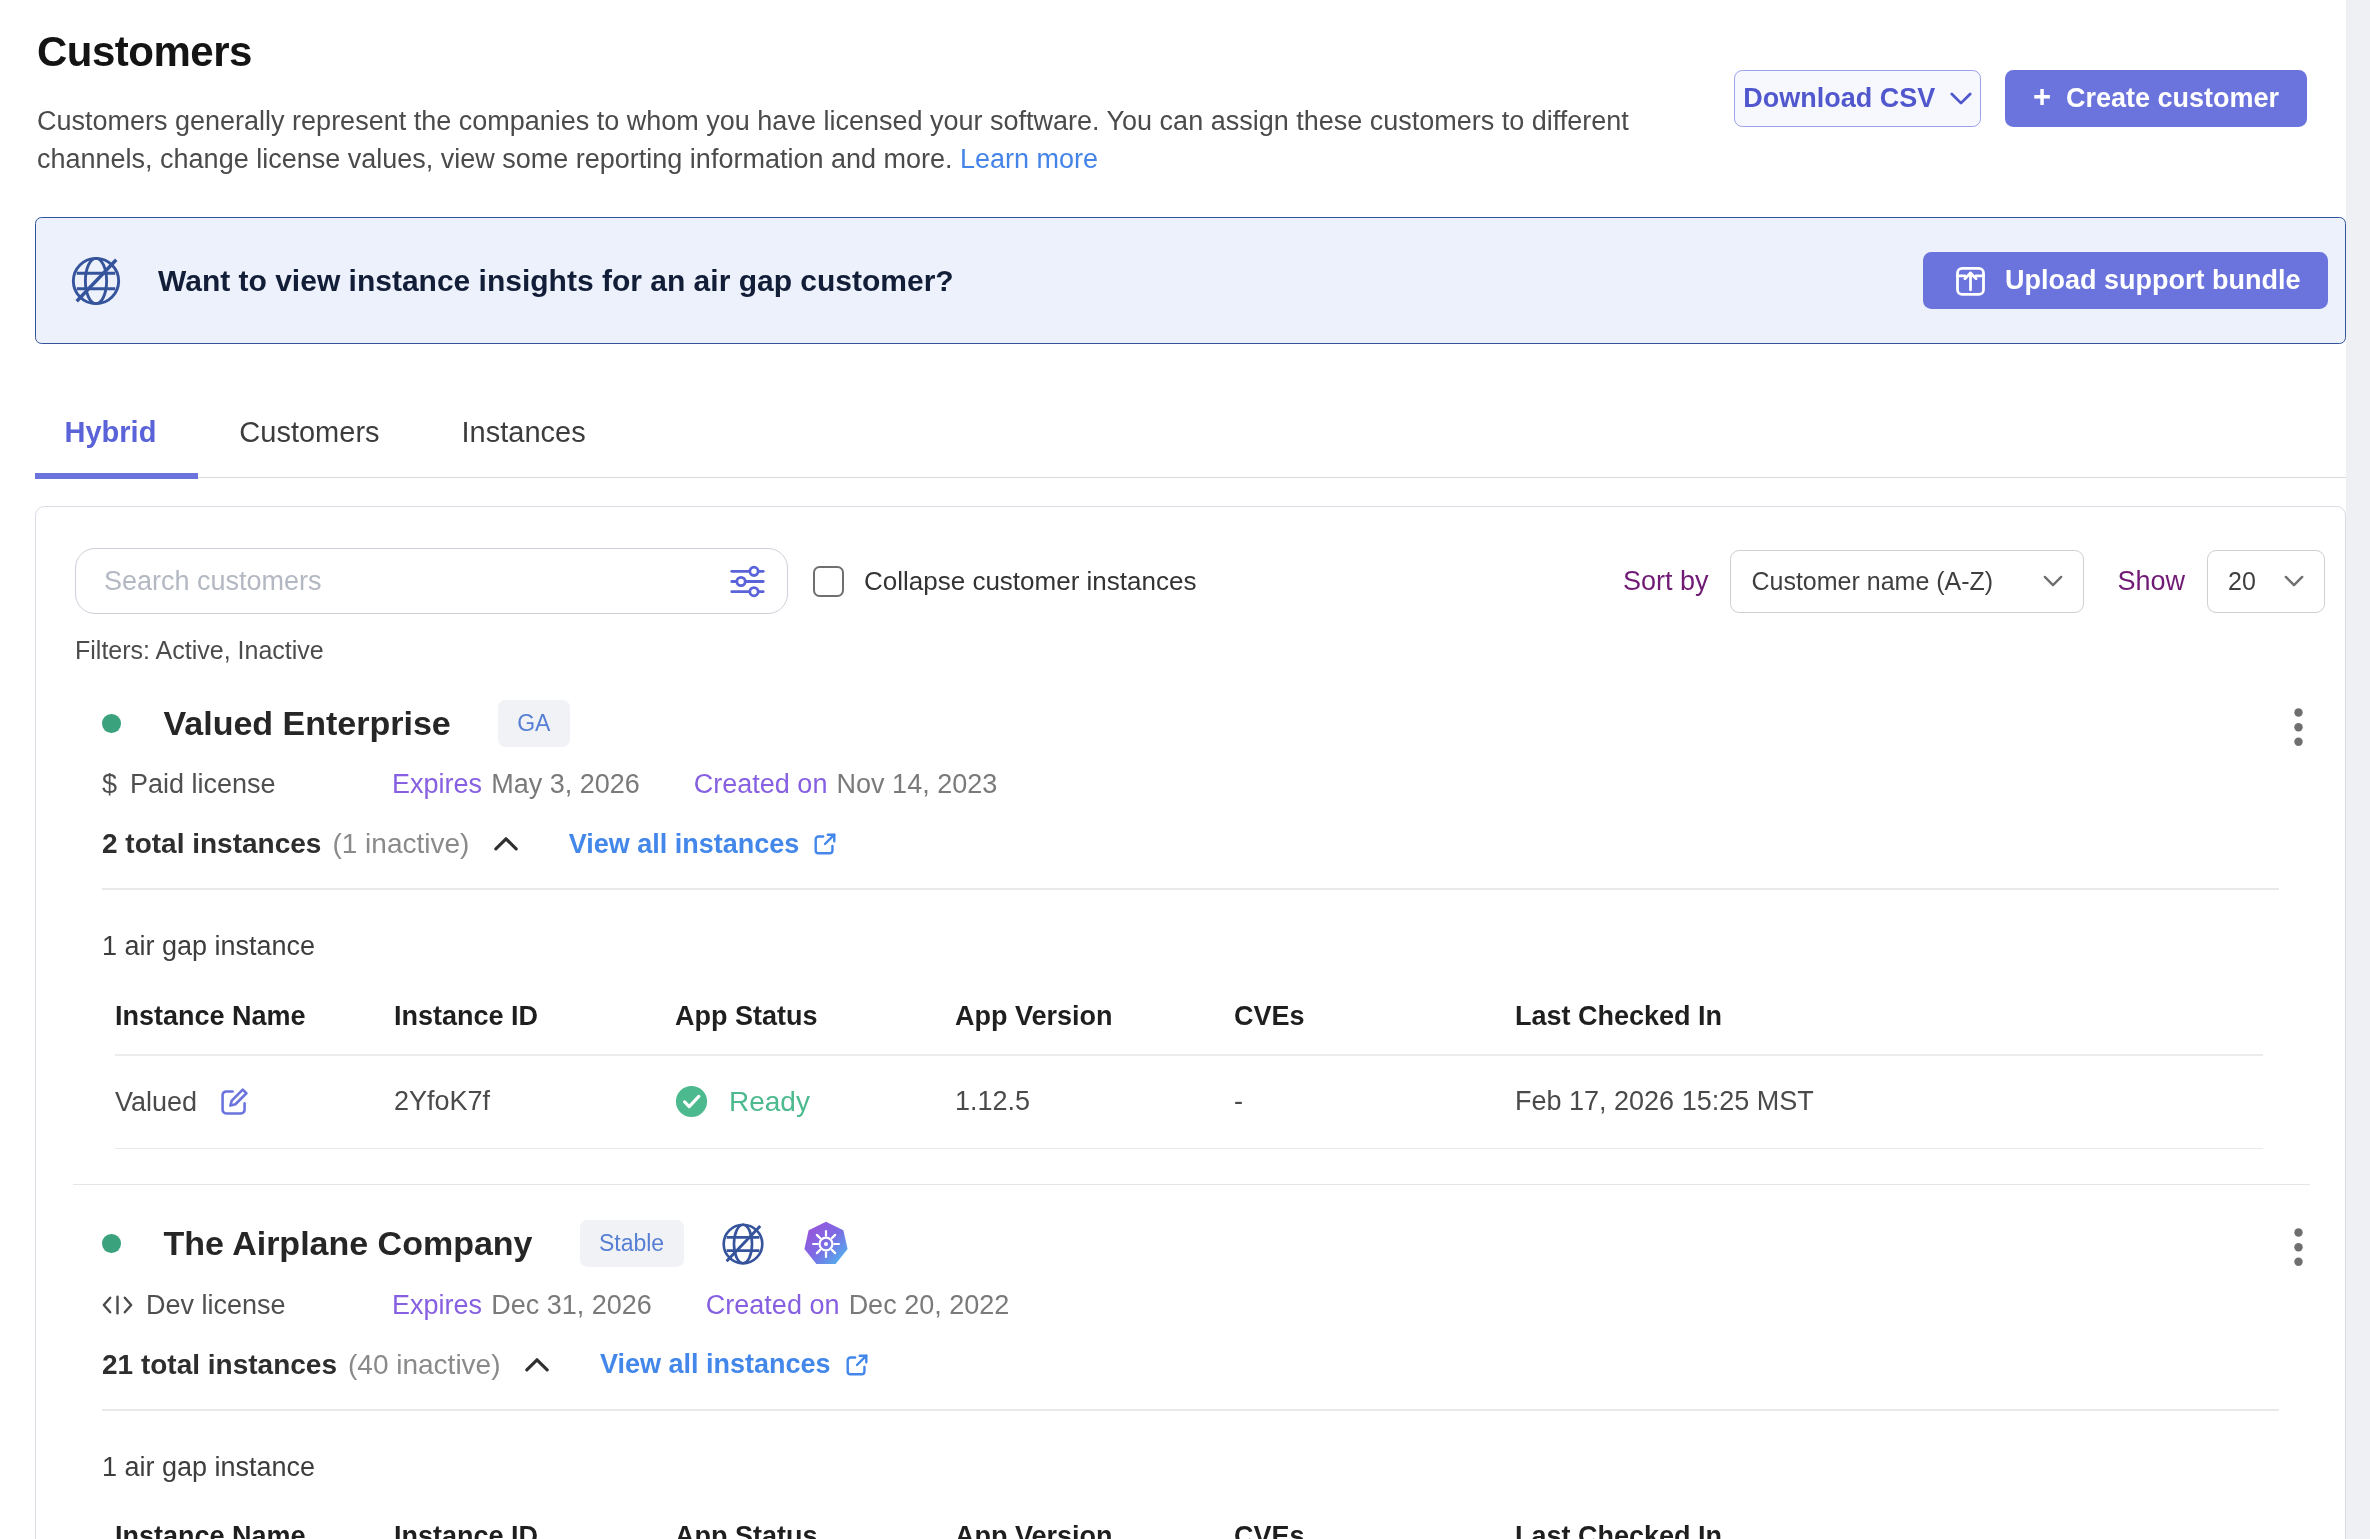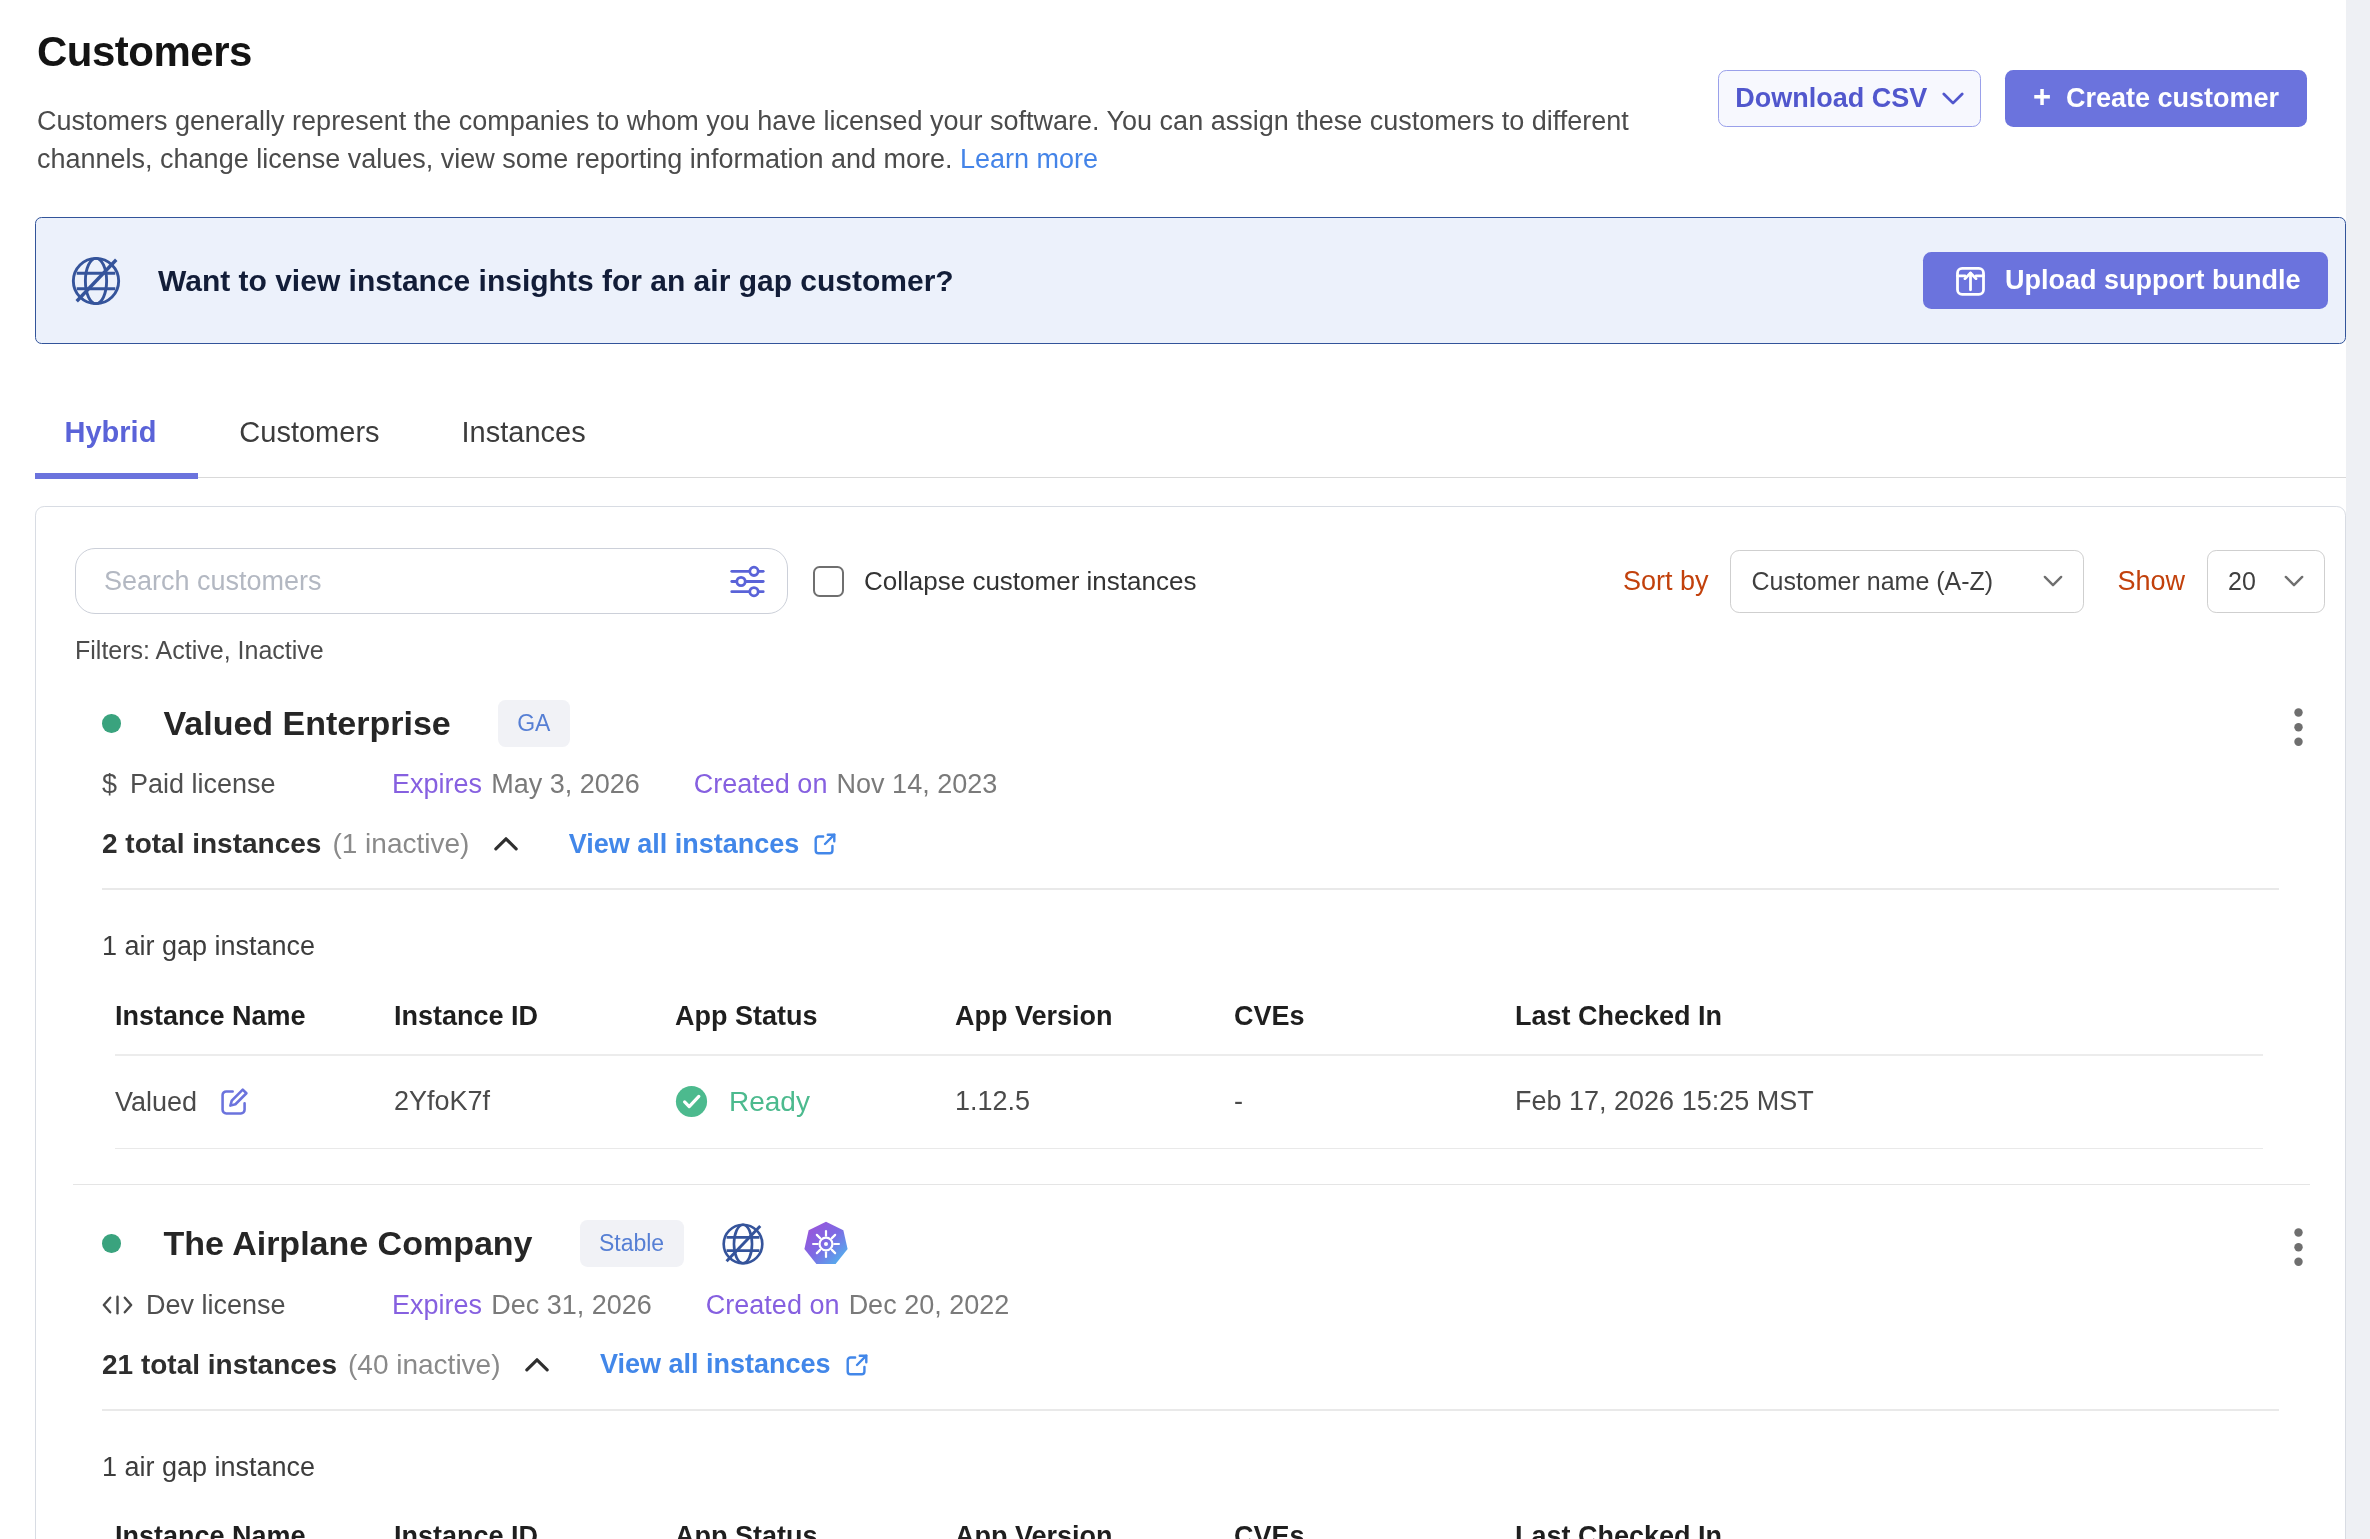--- a/index.html
+++ b/index.html
@@ -18,21 +18,21 @@
   
   .page-header { position: relative; padding: 28px 65px 0 37px; }
   h1.page-title { font-size: 42px; font-weight: 700; color: #141414; letter-spacing: -0.5px; }
   .page-desc { margin-top: 26px; font-size: 27px; line-height: 38px; color: #4b4b4b; max-width: 1652px; }
   .learn-more { color: #4484e8; text-decoration: none; cursor: pointer; }
   .header-actions { position: absolute; top: 70px; right: 63px; display: flex; gap: 24px; align-items: center; }
 
   .btn { display: inline-flex; align-items: center; justify-content: center; gap: 14.8px;
          height: 57px; border-radius: 8.3px; font-size: 27px; font-weight: 700;
          font-family: "Liberation Sans", sans-serif; cursor: pointer; }
-  .btn-outline { border: 1.8px solid #9aa0ea; background: #f7f8fe; color: #5157cd; padding: 0 16px; }
+  .btn-outline { border: 1.8px solid #9aa0ea; background: #f7f8fe; color: #5157cd; padding: 0 8px; }
   .btn-primary { border: none; background: #6b73dd; color: #ffffff; padding: 0 28px; }
   .plus-glyph { font-size: 31px; font-weight: 700; line-height: 1; position: relative; top: -1.8px; }
 
   
   .banner {
     margin: 39px 24px 0 35px; height: 127px;
     background: #ecf1fb; border: 1.8px solid #32549a; border-radius: 6.5px;
     display: flex; align-items: center; padding: 0 16.6px 0 33px;
   }
   .banner-title { font-size: 30px; font-weight: 700; color: #121d38; margin-left: 35px; }
@@ -59,21 +59,21 @@
     font-family: "Liberation Sans", sans-serif;
   }
   .search-wrap input::placeholder { color: #b3b8c2; }
   .sliders-icon { position: absolute; right: 22px; top: 14.8px; cursor: pointer; }
 
   .collapse-wrap { display: flex; align-items: center; gap: 20px; margin-left: 25px; cursor: pointer; }
   .checkbox { width: 31px; height: 31px; border: 2.8px solid #6f6f6f; border-radius: 6.5px; background: #fff; }
   .collapse-label { font-size: 26px; color: #333; }
 
   .toolbar-spacer { flex: 1; }
-  .ctl-label { font-size: 27px; color: #c2410c; }
+  .ctl-label { font-size: 27px; color: #701a75; }
   .select-box {
     display: flex; align-items: center; justify-content: space-between;
     height: 63px; border: 1.8px solid #cfcfcf; border-radius: 9.2px;
     padding: 0 20px; font-size: 25px; color: #3f3f3f; background: #fff; cursor: pointer;
   }
   .select-sort { width: 354px; margin-left: 22px; }
   .select-show { width: 118px; margin-left: 22px; }
   .show-label { margin-left: 33px; }
   .select-box .chev { color: #6f6f6f; flex: none; margin-left: 11px; }
 

